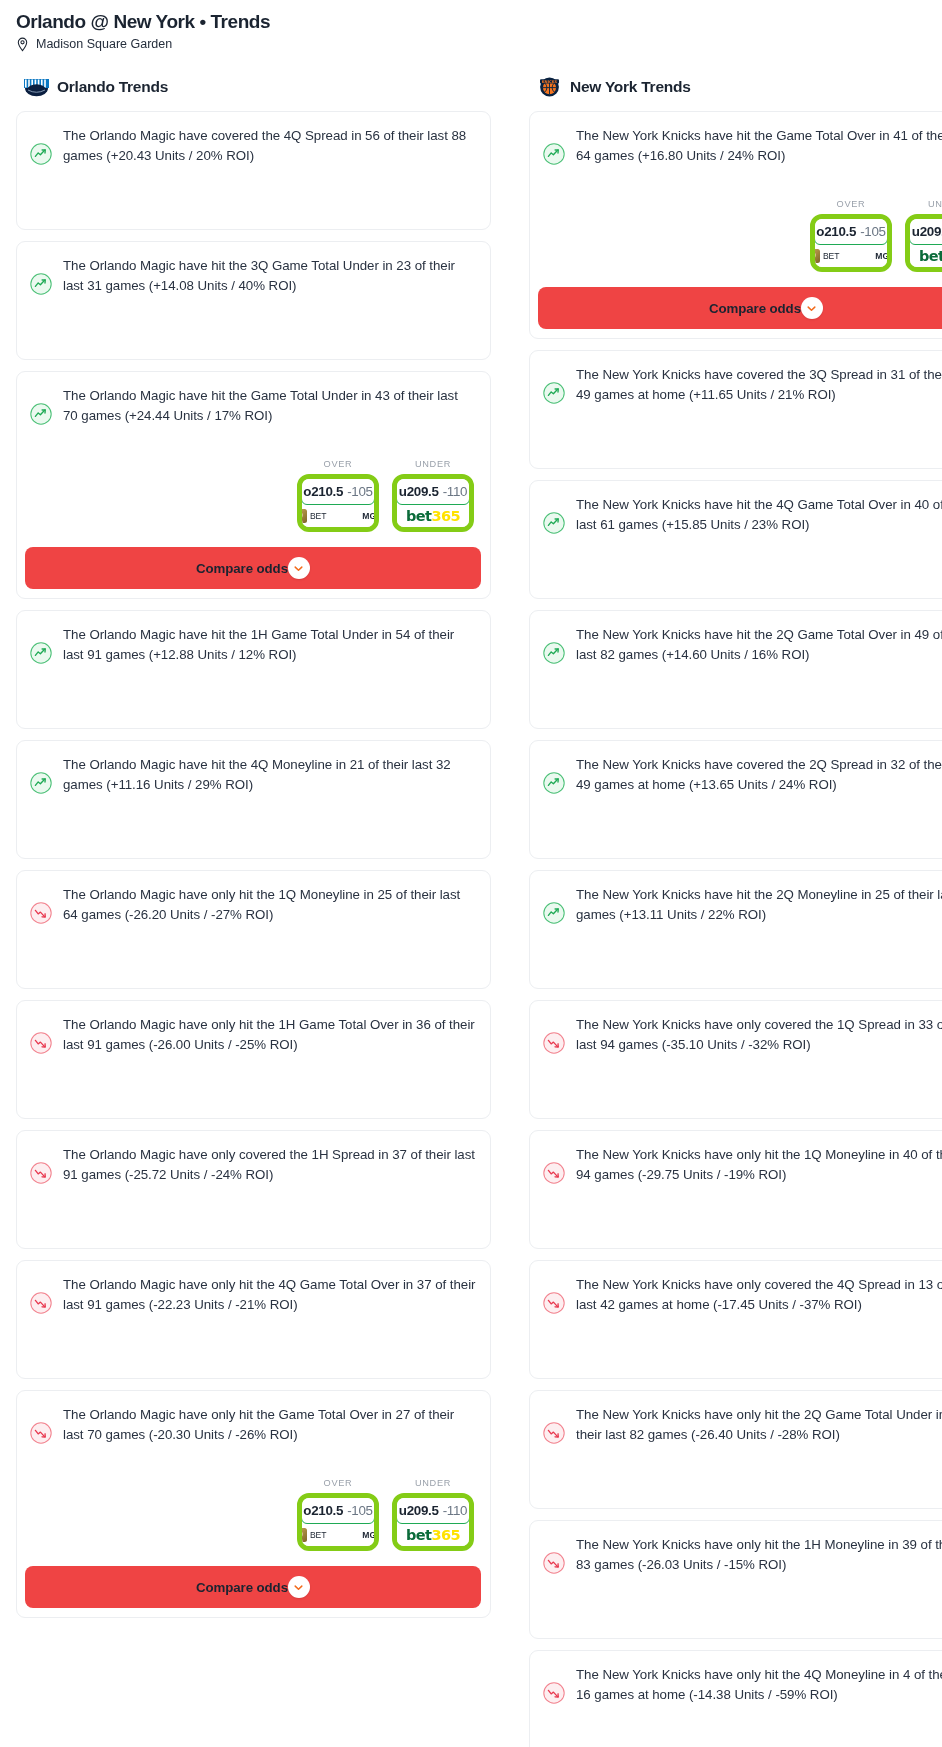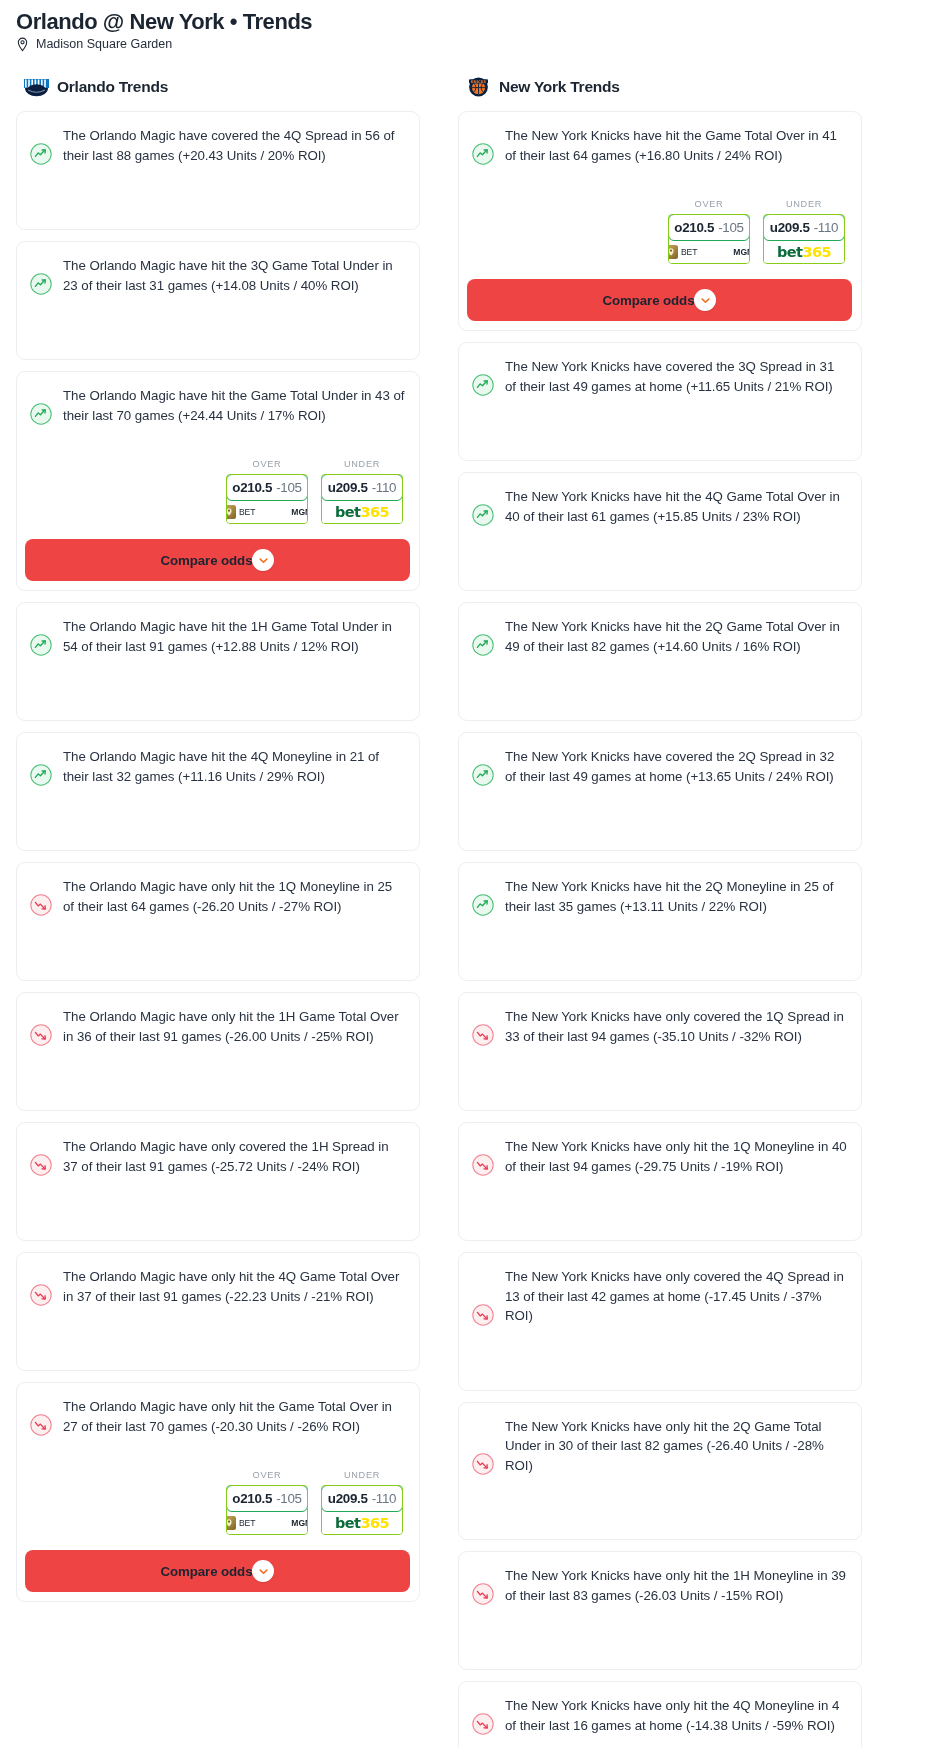--- a/index.html
+++ b/index.html
@@ -9,21 +9,21 @@
     font-family: "Liberation Sans", sans-serif;
     color: #1f2633;
   }
   body { padding: 0 0 0 0; }
 
   .page { width: 942px; position: relative; }
 
   
   .page-header { padding: 8px 16px 0 16px; }
   .page-title {
-    font-size: 22px;
+    font-size: 19px;
     font-weight: bold;
     letter-spacing: -0.45px;
     color: #1b2431;
     line-height: 28px;
   }
   .venue-row {
     display: flex;
     align-items: center;
     gap: 7px;
     margin-top: 0;
@@ -36,21 +36,21 @@
   }
 
   
   .columns {
     display: flex;
     gap: 38px;
     padding: 0 16px;
     margin-top: 24px;
     align-items: flex-start;
   }
-  .column { width: 404px; flex: none; }
+  .column { width: 475px; flex: none; }
 
   .col-header {
     display: flex;
     align-items: center;
     gap: 7px;
     padding-left: 7px;
     margin-bottom: 13px;
     height: 22px;
   }
   .team-logo { width: 27px; height: 22px; flex: none; display: block; }
@@ -95,22 +95,22 @@
   .odds-col { width: 82px; }
   .odds-label {
     text-align: center;
     font-size: 9.2px;
     letter-spacing: 0.7px;
     color: #9aa1ab;
     font-weight: normal;
     margin-bottom: 5px;
   }
   .odds-box {
-    border: 1px solid #84cc16;
-    border-radius: 4px;
+    border: 5px solid #84cc16;
+    border-radius: 12px;
     overflow: hidden;
     background: #ffffff;
   }
   .odds-price {
     border: 1.4px solid #1faa55;
     border-radius: 6px;
     background: #fff;
     height: 27px;
     display: flex;
     align-items: center;

